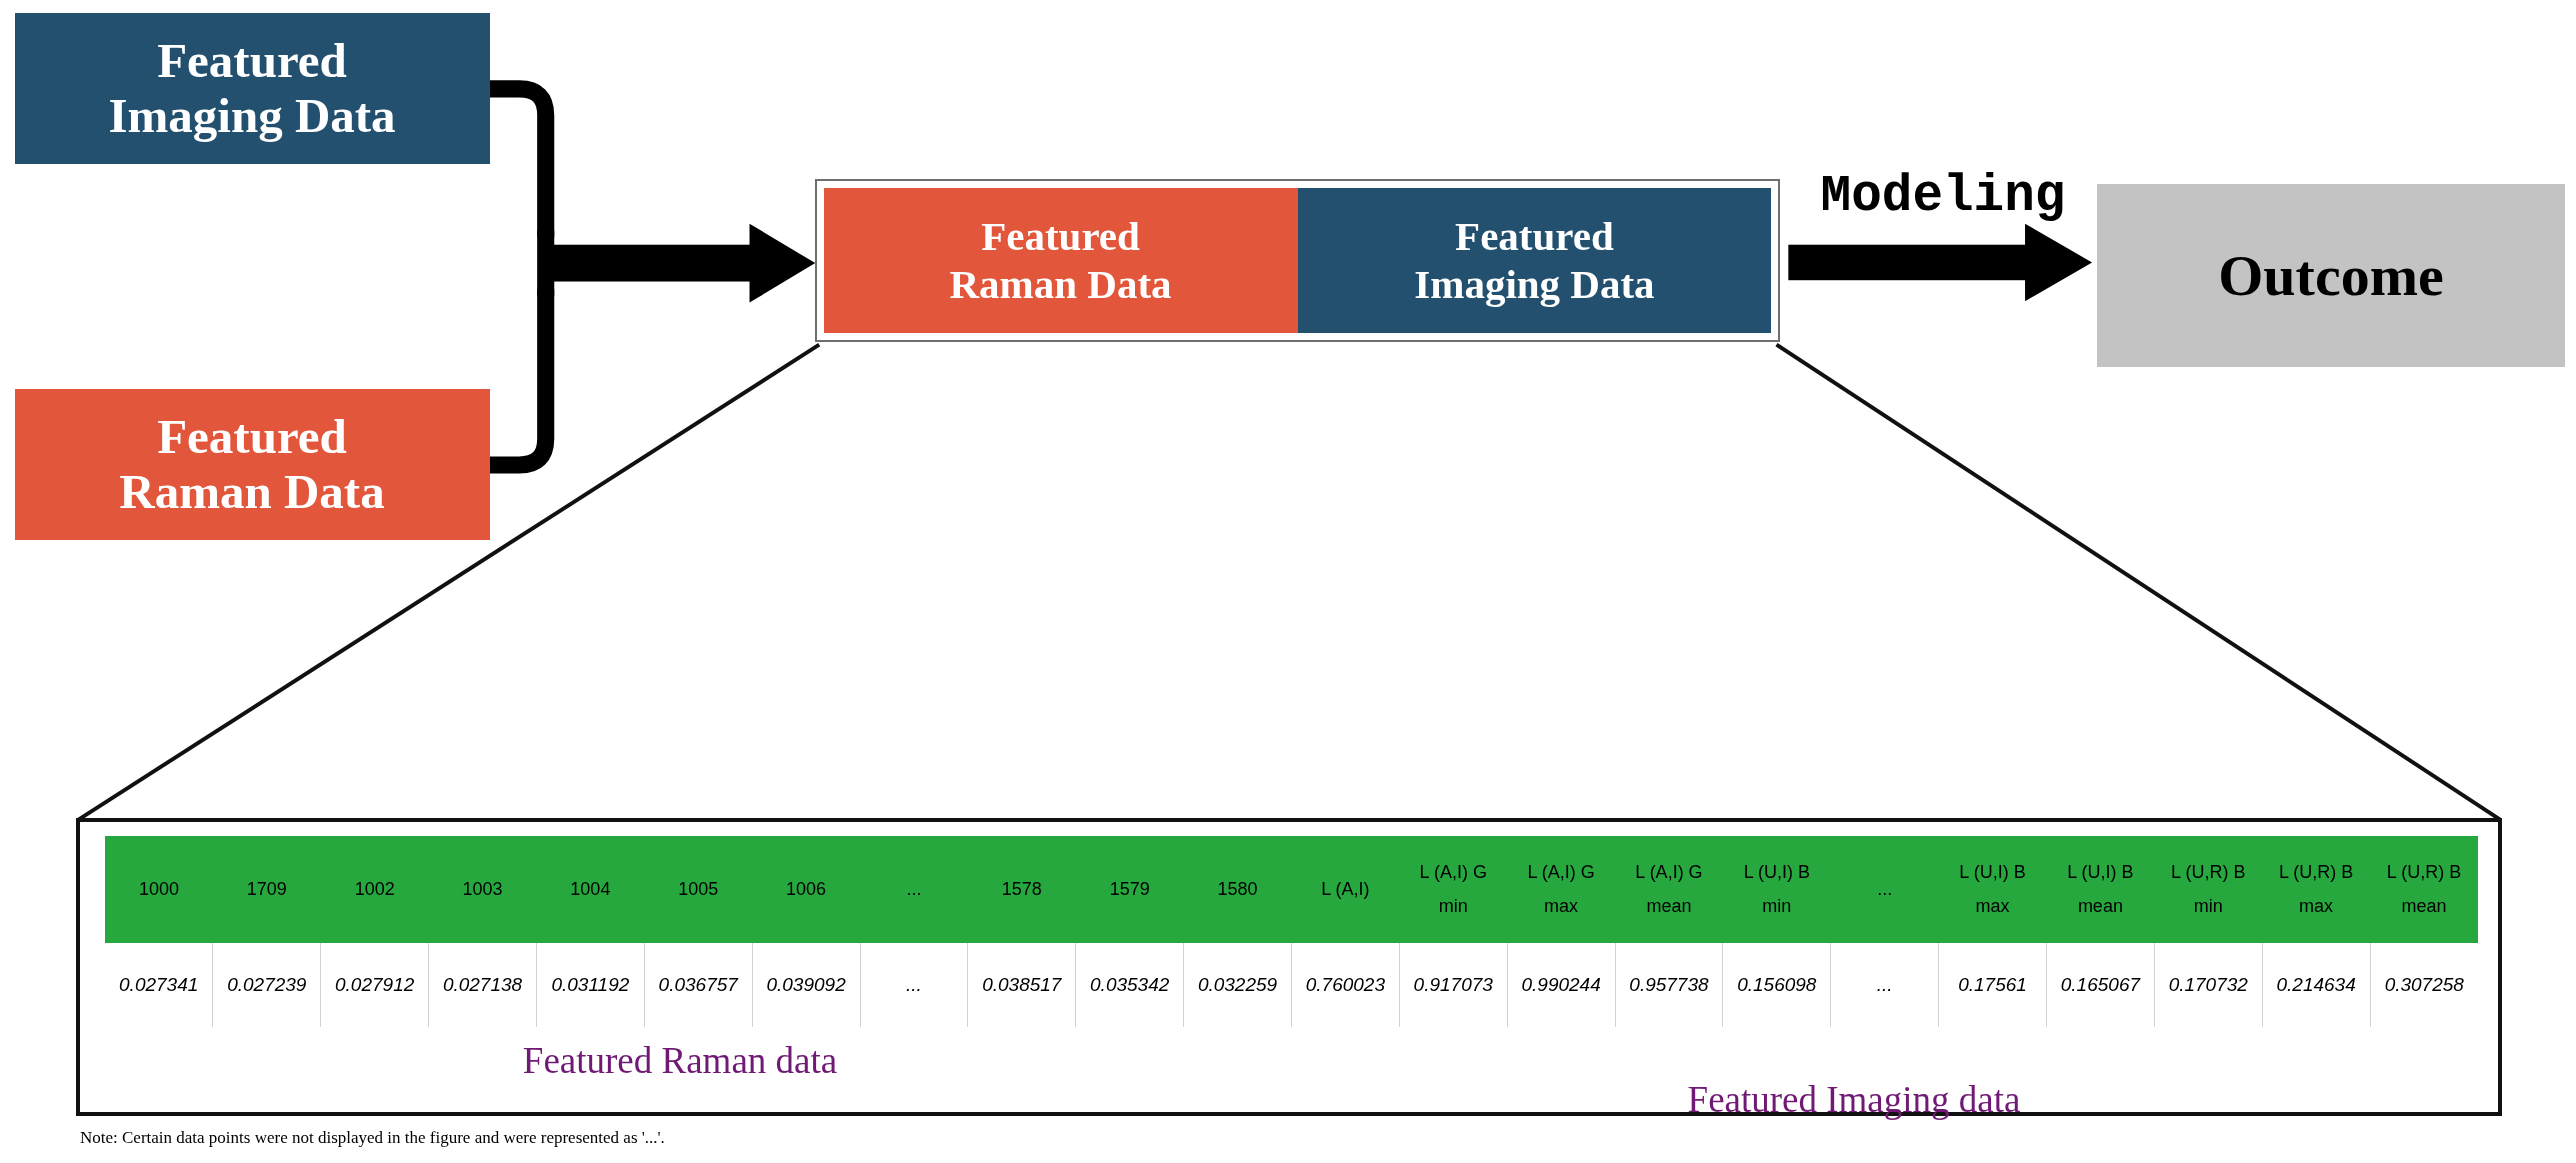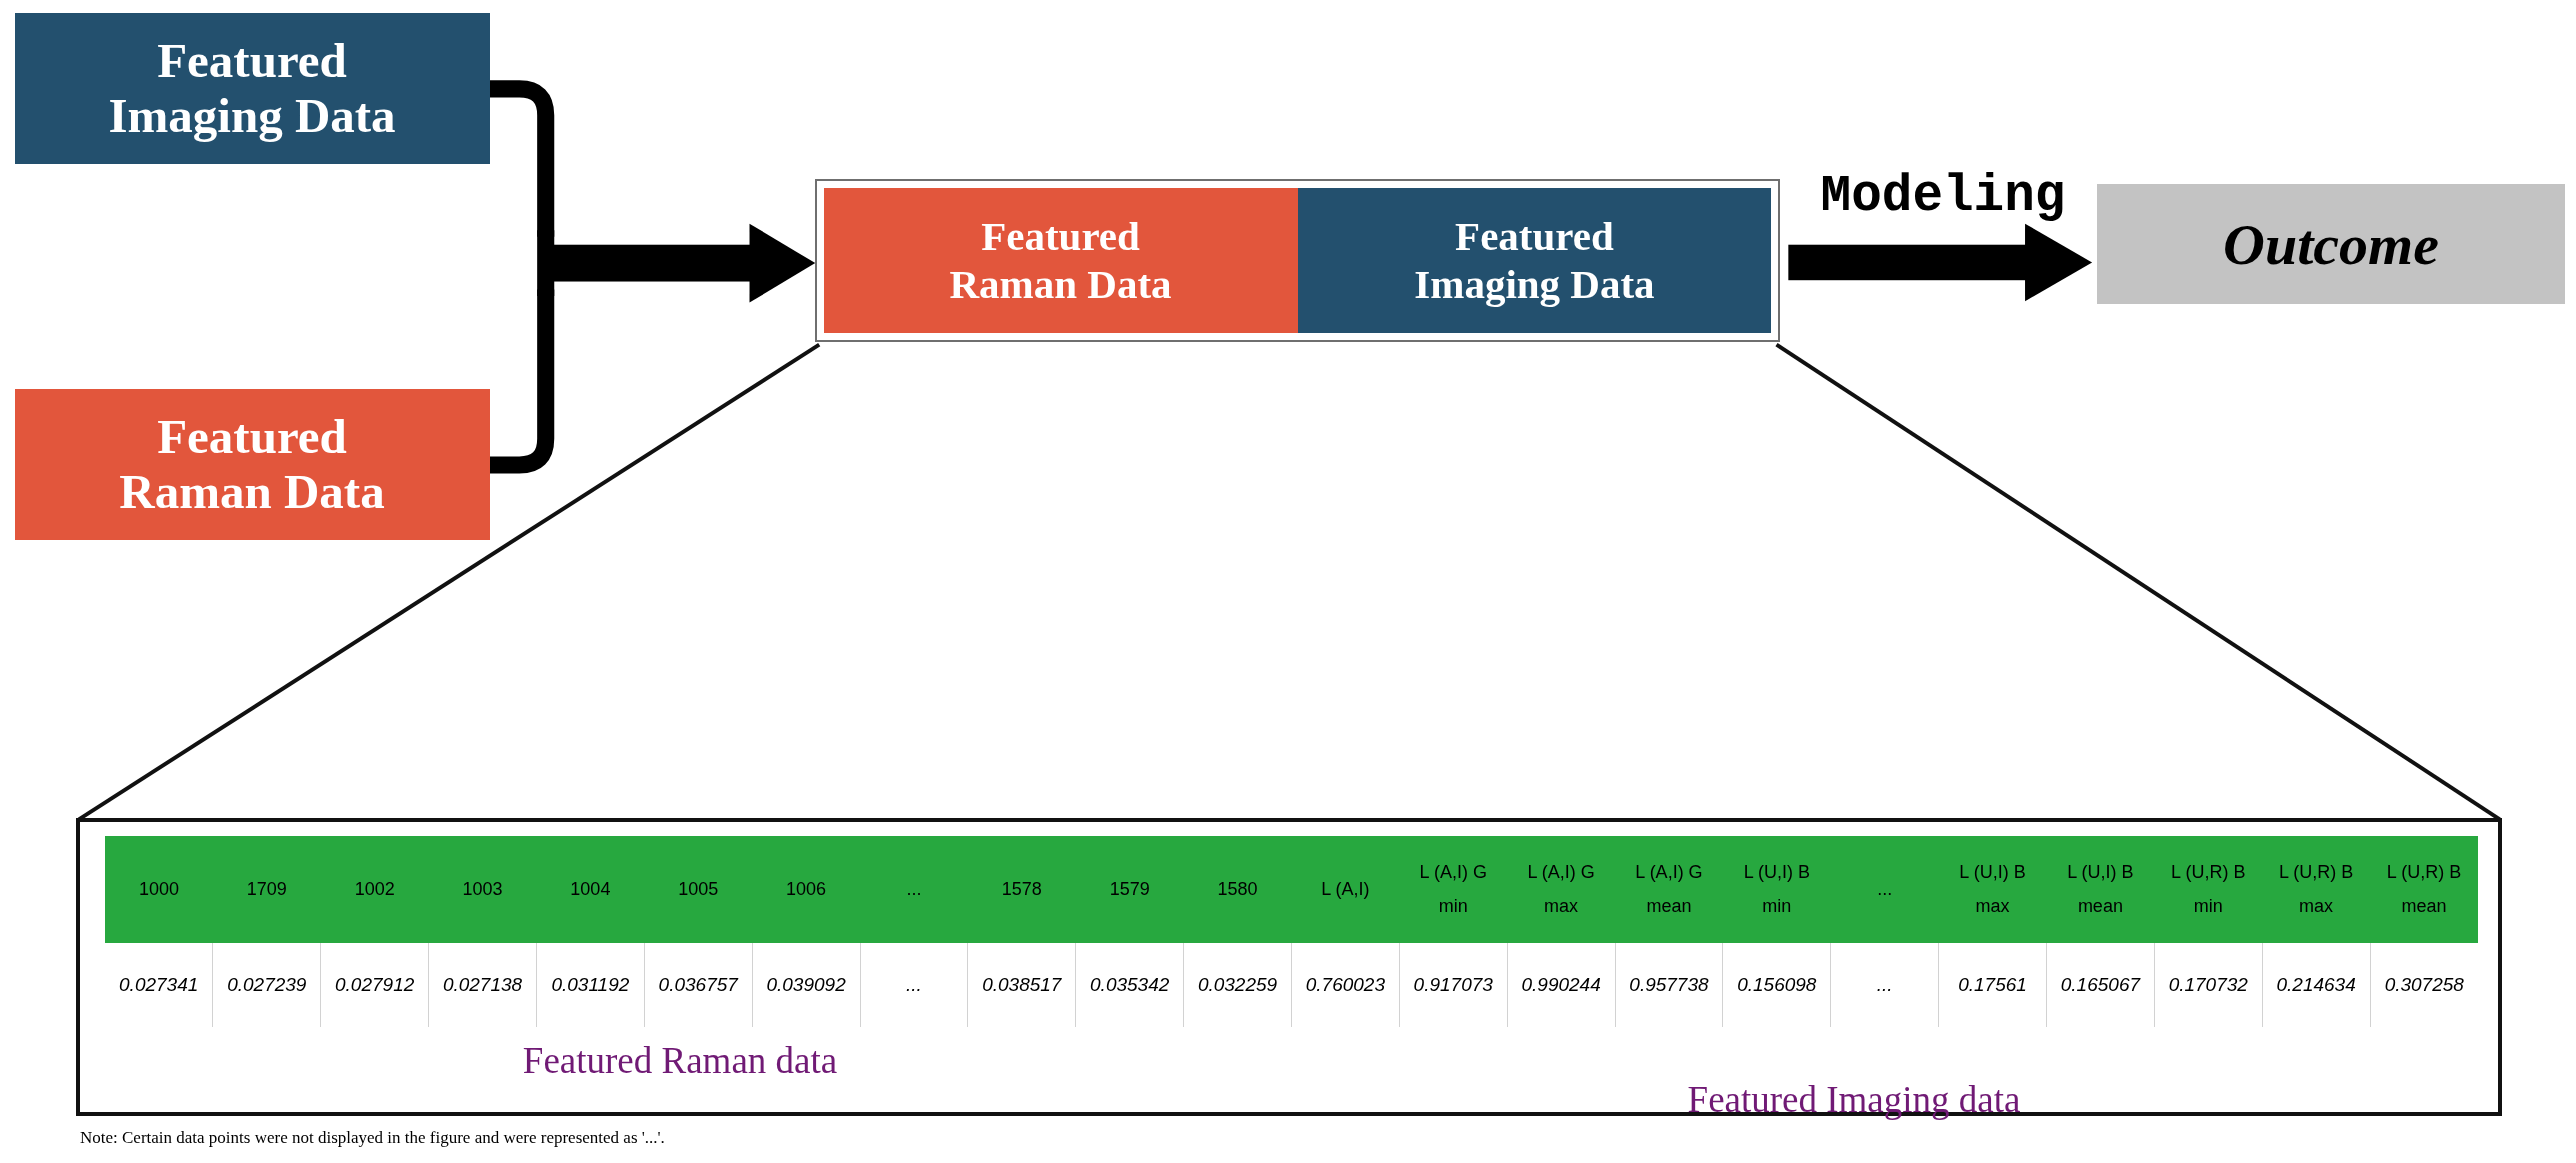--- a/index.html
+++ b/index.html
@@ -40,25 +40,24 @@
     display:flex;align-items:center;justify-content:center;text-align:center;line-height:1.15;
     font-family:"Liberation Serif", serif;
   }
   #fusion-imaging{
     flex:0 0 50%;background:#23506E;color:#fff;font-weight:bold;font-size:41px;
     display:flex;align-items:center;justify-content:center;text-align:center;line-height:1.15;
     font-family:"Liberation Serif", serif;
   }
 
   #outcome-box{
-    position:absolute;left:2097px;top:184px;width:468px;height:120px;
+    position:absolute;left:2097px;top:184px;width:468px;height:183px;
     background:#C3C3C3;color:#000;font-weight:bold;font-size:58px;
     display:flex;align-items:center;justify-content:center;
     font-family:"Liberation Serif", serif;
-    font-style:italic;
   }
 
   
   #detail-frame{
     position:absolute;left:76px;top:818px;width:2426px;height:298px;
     border:4.6px solid #111111;background:#ffffff;box-sizing:border-box;
   }
   #table-wrap{
     position:absolute;left:105px;top:836px;width:2373px;height:197px;
   }

